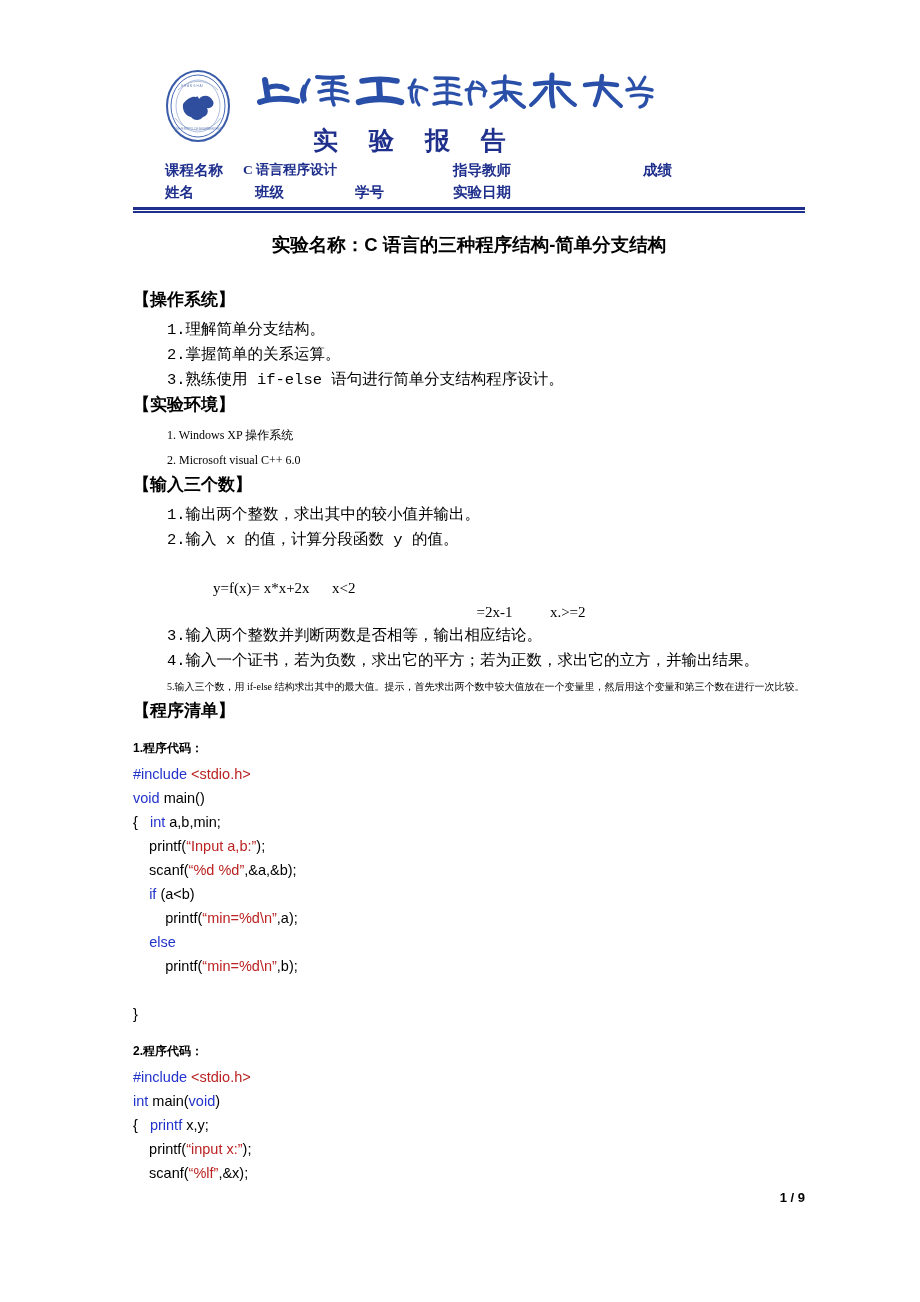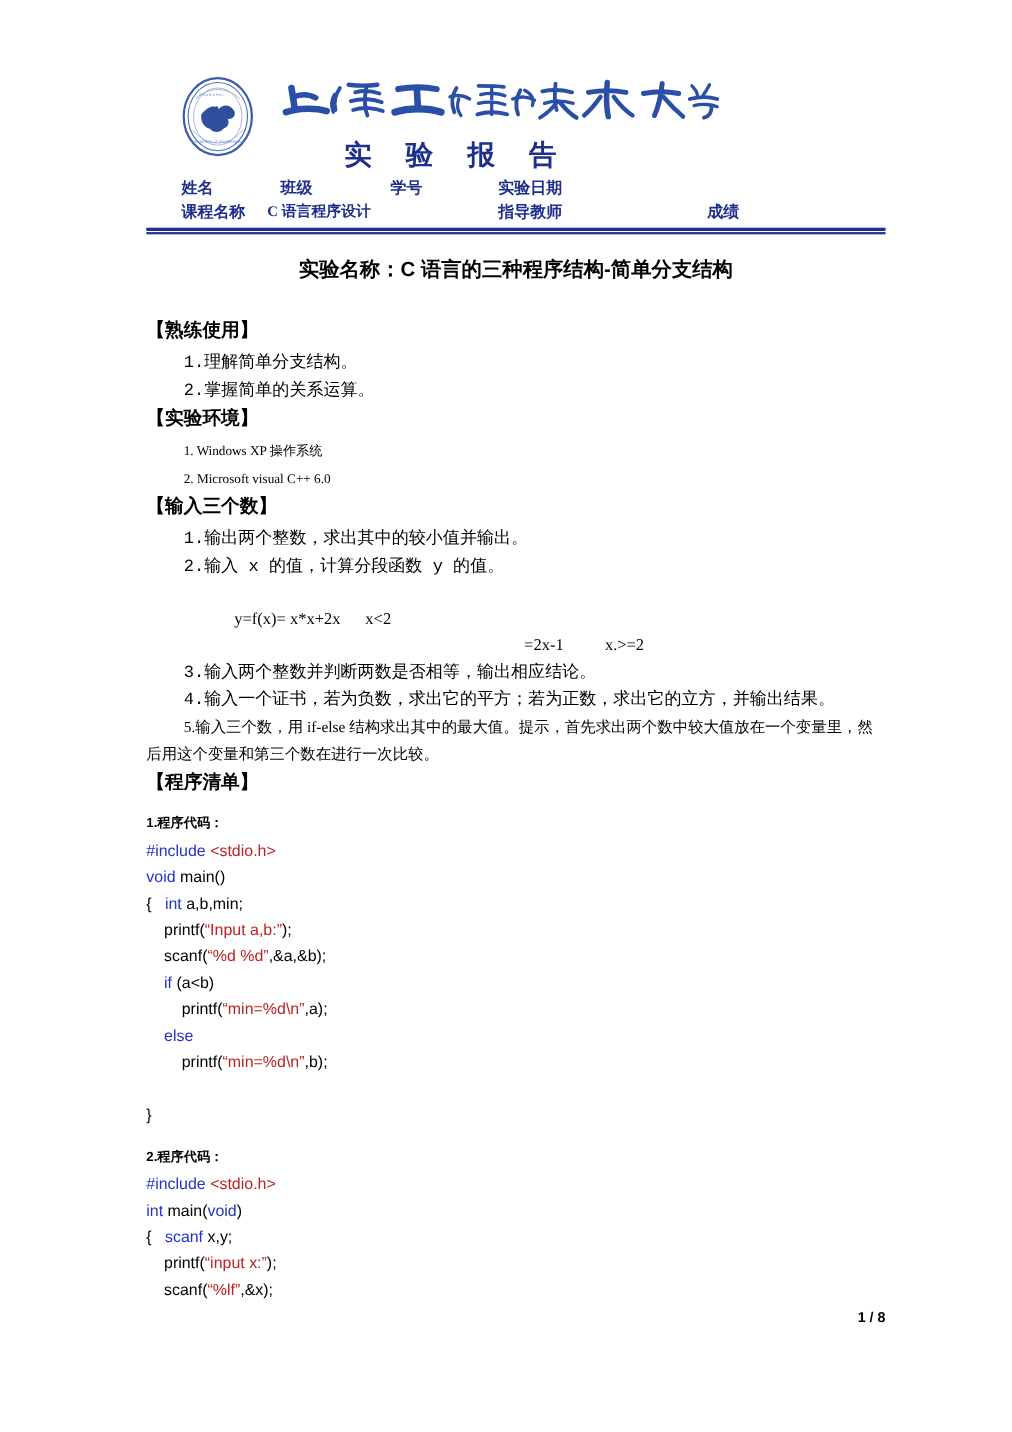--- a/index.html
+++ b/index.html
@@ -134,21 +134,21 @@
     text-indent: 34px;
     font-family: Liberation Mono, monospace;
   }
   .item-env {
     font-size: 12px;
     line-height: 25px;
     margin: 0;
     text-indent: 34px;
   }
   .item-wrap {
-    font-size: 14px;
+    font-size: 10px;
     line-height: 25px;
     margin: 0;
     text-indent: 34px;
   }
   .formula {
     font-size: 15px;
     line-height: 24px;
     margin: 0;
     white-space: pre;
   }
@@ -268,42 +268,43 @@
             <path d="M392 30 C392 36, 390 40, 385 41" stroke-width="3.5" fill="none"></path>
           </g>
         </svg>
       </div>
 
       <div class="report-title">实  验  报  告</div>
     </div>
 
     <div class="form-rows">
       <div class="form-row">
+        <span class="f-course-label">课程名称</span>
+        <span class="f-course-value">C 语言程序设计</span>
+        <span class="f-teacher">指导教师</span>
+        <span class="f-grade">成绩</span>
+      </div>
+      <div class="form-row">
         <span class="f-name">姓名</span>
         <span class="f-class">班级</span>
         <span class="f-sid">学号</span>
         <span class="f-date">实验日期</span>
       </div>
-      <div class="form-row">
-        <span class="f-course-label">课程名称</span>
-        <span class="f-course-value">C 语言程序设计</span>
-        <span class="f-teacher">指导教师</span>
-        <span class="f-grade">成绩</span>
-      </div>
     </div>
 
     <div class="hr-double"></div>
 
     <div class="exp-title">实验名称：C 语言的三种程序结构-简单分支结构</div>
 
     <div class="body-flow">
 
-      <p class="sec-head">【熟练使用】</p>
+      <p class="sec-head">【操作系统】</p>
       <p class="item">1.理解简单分支结构。</p>
       <p class="item">2.掌握简单的关系运算。</p>
+      <p class="item">3.熟练使用 if-else 语句进行简单分支结构程序设计。</p>
 
       <p class="sec-head">【实验环境】</p>
       <p class="item-env">1. Windows XP 操作系统</p>
       <p class="item-env">2. Microsoft visual C++ 6.0</p>
 
       <p class="sec-head">【输入三个数】</p>
       <p class="item">1.输出两个整数，求出其中的较小值并输出。</p>
       <p class="item">2.输入 x 的值，计算分段函数 y 的值。</p>
       <p class="formula l1">y=f(x)= x*x+2x      x&lt;2</p>
       <p class="formula l2">=2x-1          x.&gt;=2</p>
@@ -322,20 +323,20 @@
 <span>    </span><span class="kw">if </span><span>(a&lt;b)</span>
 <span>        printf(</span><span class="str">“min=%d\n”</span><span>,a);</span>
 <span>    </span><span class="kw">else</span>
 <span>        printf(</span><span class="str">“min=%d\n”</span><span>,b);</span>
 <span></span>
 <span>}</span></pre>
 
       <p class="code-head">2.程序代码：</p>
       <pre class="code"><span class="pre-dir">#include </span><span class="hdr">&lt;stdio.h&gt;</span>
 <span class="kw">int </span><span>main(</span><span class="kw">void</span><span>)</span>
-<span>{   </span><span class="kw">scanf </span><span>x,y;</span>
+<span>{   </span><span class="kw">printf </span><span>x,y;</span>
 <span>    printf(</span><span class="str">“input x:”</span><span>);</span>
 <span>    scanf(</span><span class="str">“%lf”</span><span>,&amp;x);</span></pre>
     </div>
 
-    <div class="footer">1 / 8</div>
+    <div class="footer">1 / 9</div>
   </div>
 </div>
 
 </body></html>

